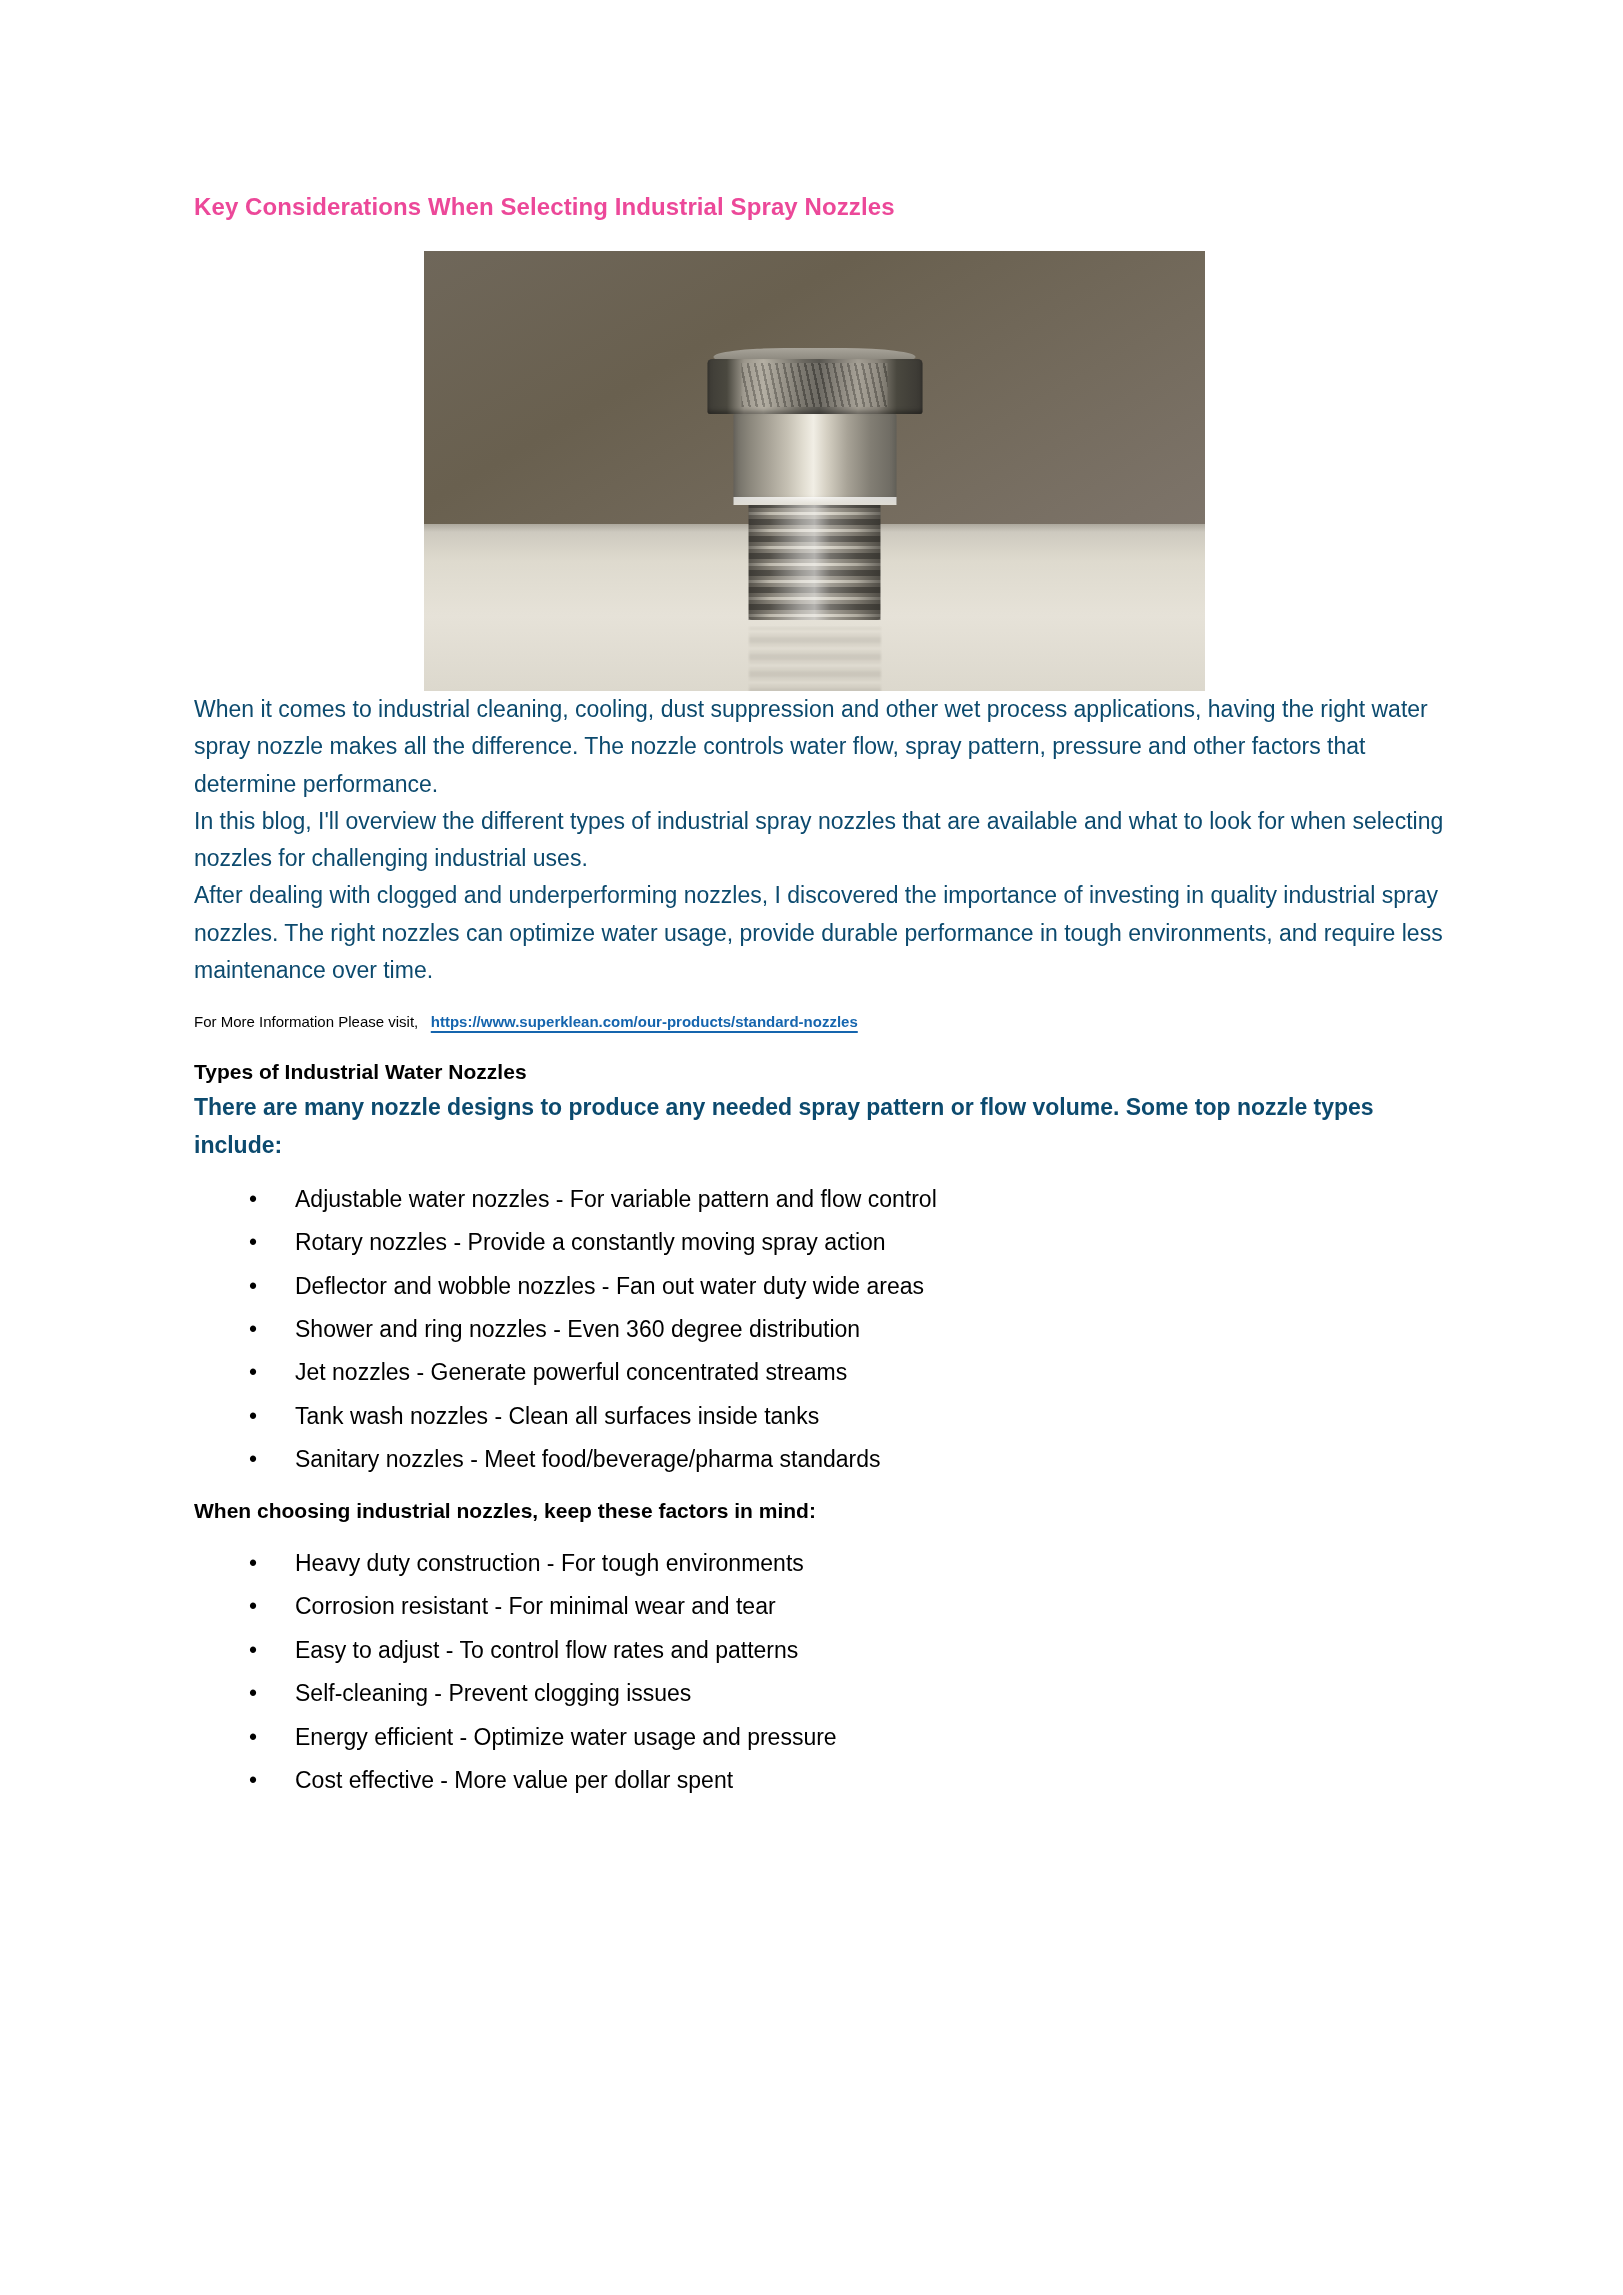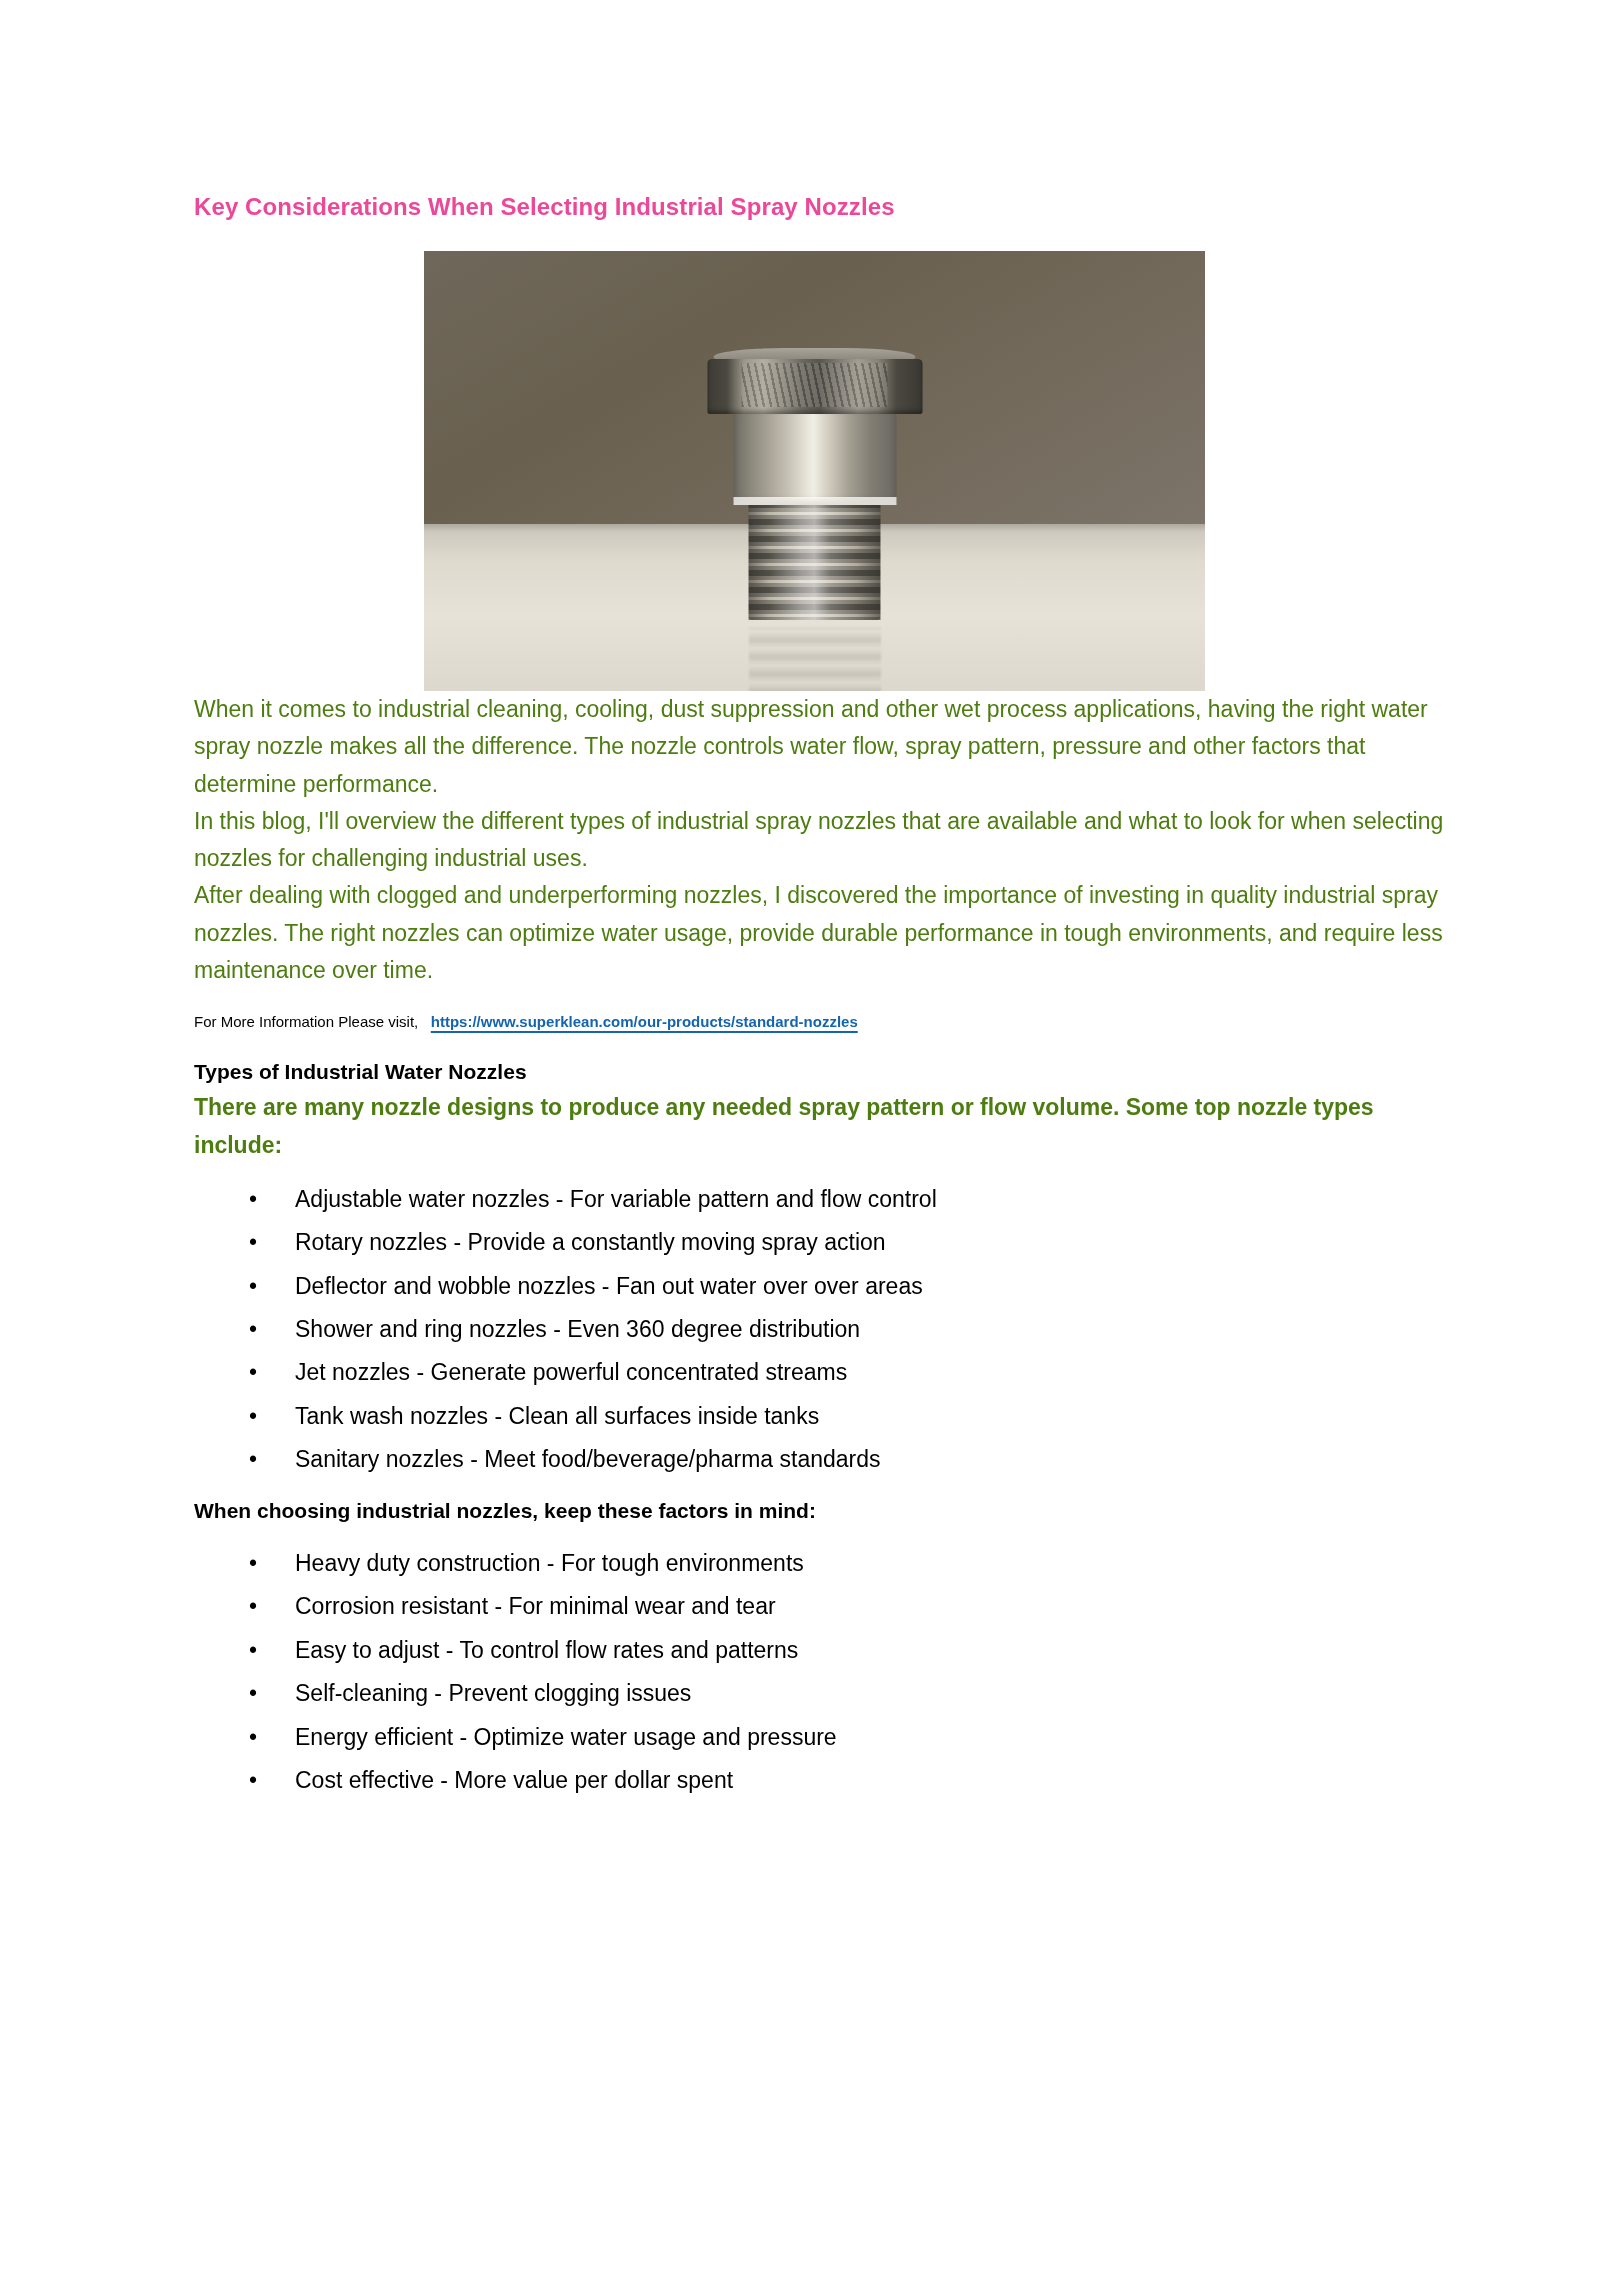--- a/index.html
+++ b/index.html
@@ -195,21 +195,21 @@
         #9b968b 14px, #9b968b 17px);
     filter: blur(0.9px);
   }
 
   
   p.body-par {
     font-size: 23px;
     line-height: 1.62;
     margin: 0;
     padding: 0;
-    color: #4d7c0f;
+    color: #0c4a6e;
   }
   .par-gap { margin-top: 21px; }
 
   .link-line {
     font-size: 15px;
     line-height: 1.62;
     margin: 21px 0 0 0;
   }
   a.ext-link {
     font-weight: bold;
@@ -287,21 +287,21 @@
       <li>
         <span class="dot">•</span>
         <span>Adjustable water nozzles - For variable pattern and flow control</span>
       </li>
       <li>
         <span class="dot">•</span>
         <span>Rotary nozzles - Provide a constantly moving spray action</span>
       </li>
       <li>
         <span class="dot">•</span>
-        <span>Deflector and wobble nozzles - Fan out water over over areas</span>
+        <span>Deflector and wobble nozzles - Fan out water duty wide areas</span>
       </li>
       <li>
         <span class="dot">•</span>
         <span>Shower and ring nozzles - Even 360 degree distribution</span>
       </li>
       <li>
         <span class="dot">•</span>
         <span>Jet nozzles - Generate powerful concentrated streams</span>
       </li>
       <li>

